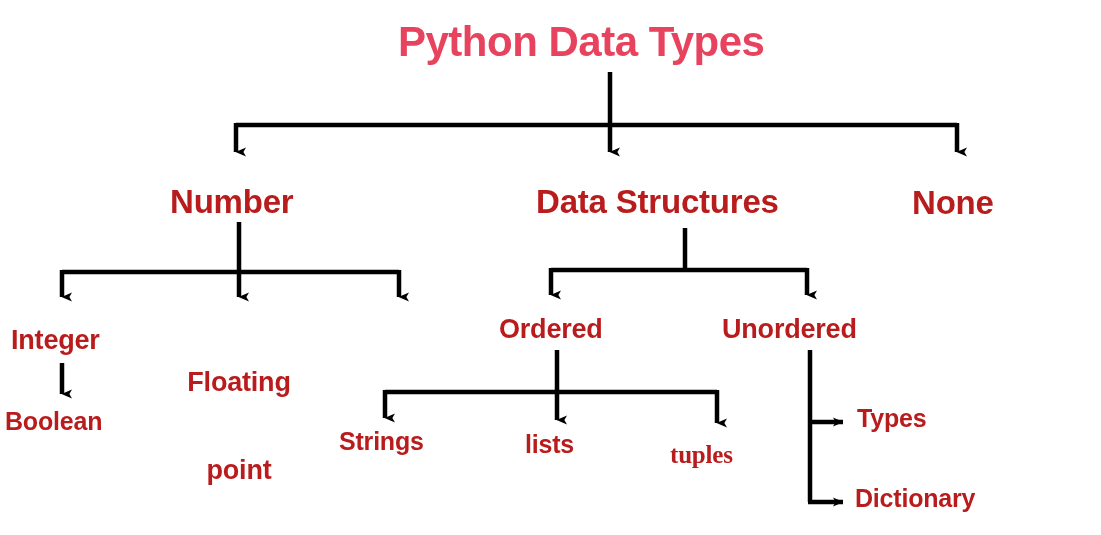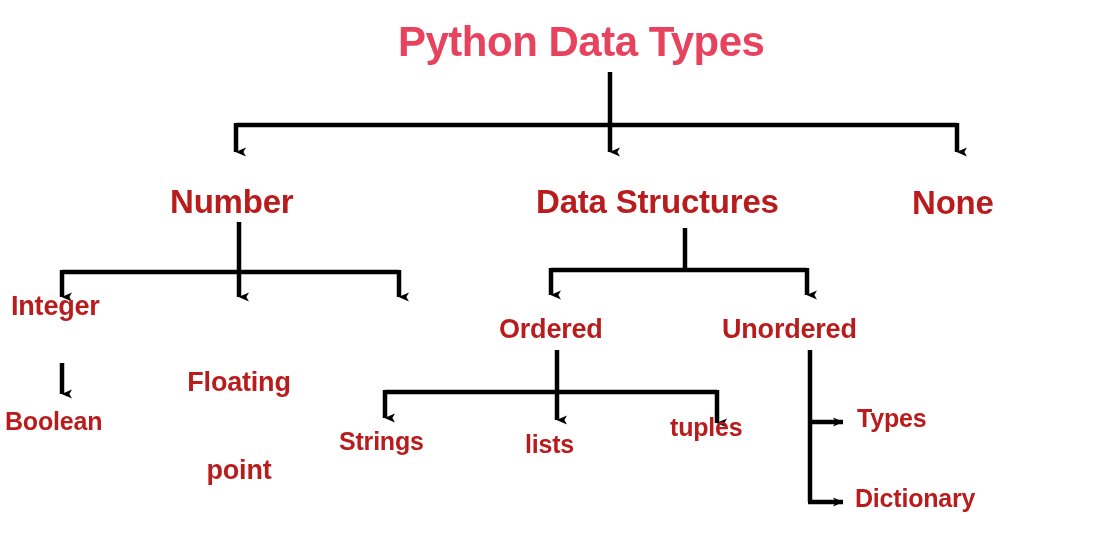--- a/index.html
+++ b/index.html
@@ -95,37 +95,37 @@
   </svg>
 
   <div class="diagram-title" style="left:398px; top:18px; font-size:42px; color:#e8435e;">Python Data Types</div>
 
   <div class="node-label lvl1" style="left:170px; top:184px;">Number</div>
 
   <div class="node-label lvl1" style="left:536px; top:184px;">Data Structures</div>
 
   <div class="node-label lvl1" style="left:912px; top:185px;">None</div>
 
-  <div class="node-label lvl2" style="left:11px; top:292px;">Integer</div>
+  <div class="node-label lvl2" style="left:11px; top:326px;">Integer</div>
 
   <div class="node-label lvl2 center-2line" style="left:179px; top:310px; width:120px;">
     <div>Floating</div>
     <div>point</div>
   </div>
 
 
   <div class="node-label lvl2" style="left:499px; top:315px;">Ordered</div>
 
   <div class="node-label lvl2" style="left:722px; top:315px;">Unordered</div>
 
   <div class="node-label lvl3" style="left:5px; top:401px;margin-top:7px;">Boolean</div>
 
   <div class="node-label lvl3" style="left:339px; top:428px;">Strings</div>
 
   <div class="node-label lvl3" style="left:525px; top:431px;">lists</div>
 
-  <div class="node-label lvl3" style="left:670px; top:414px;">tuples</div>
+  <div class="node-label lvl3" style="left:670px; top:441px;font-family:Liberation Serif, serif;">tuples</div>
 
   <div class="node-label lvl3" style="left:857px; top:405px;">Types</div>
 
   <div class="node-label lvl3" style="left:855px; top:485px;">Dictionary</div>
 
 </div>
 
 </body></html>

